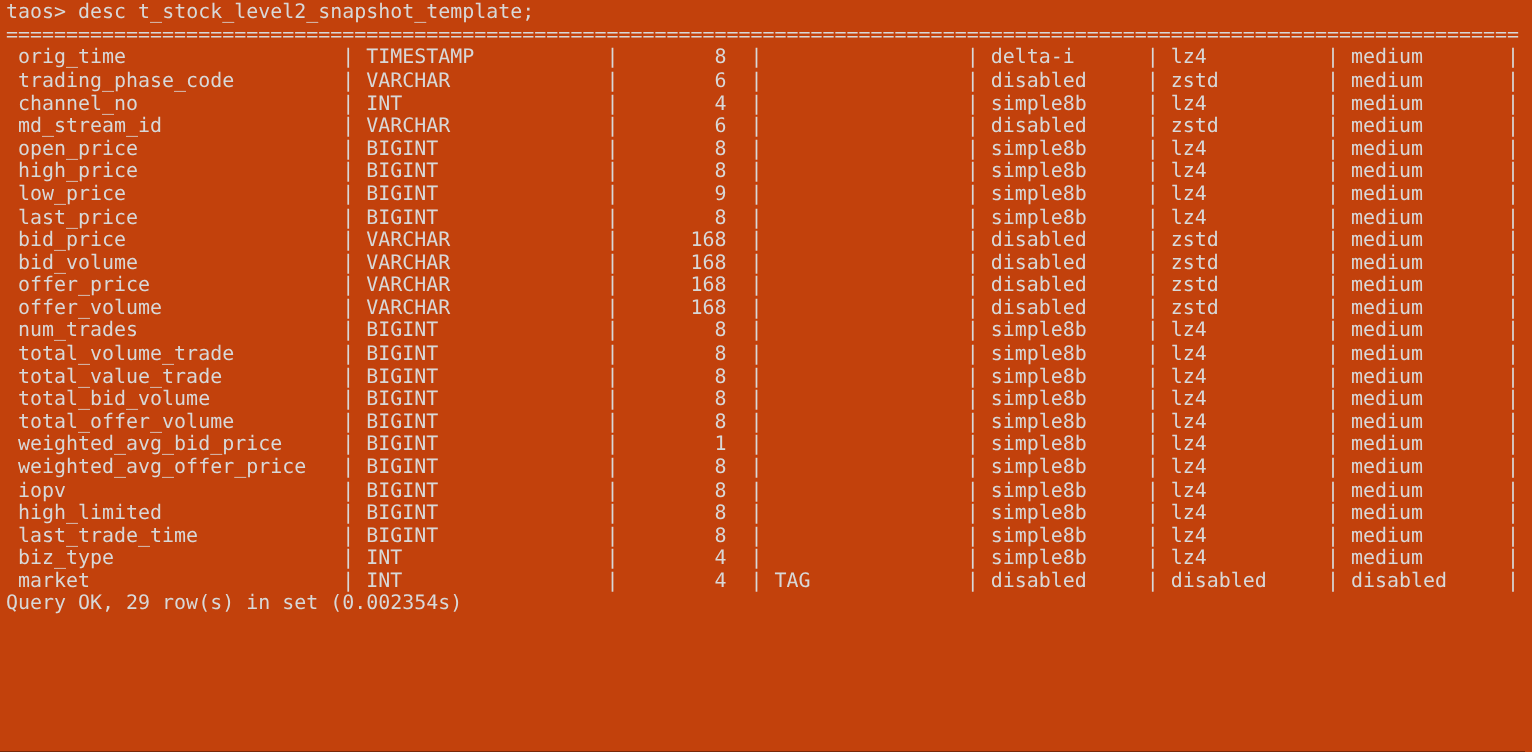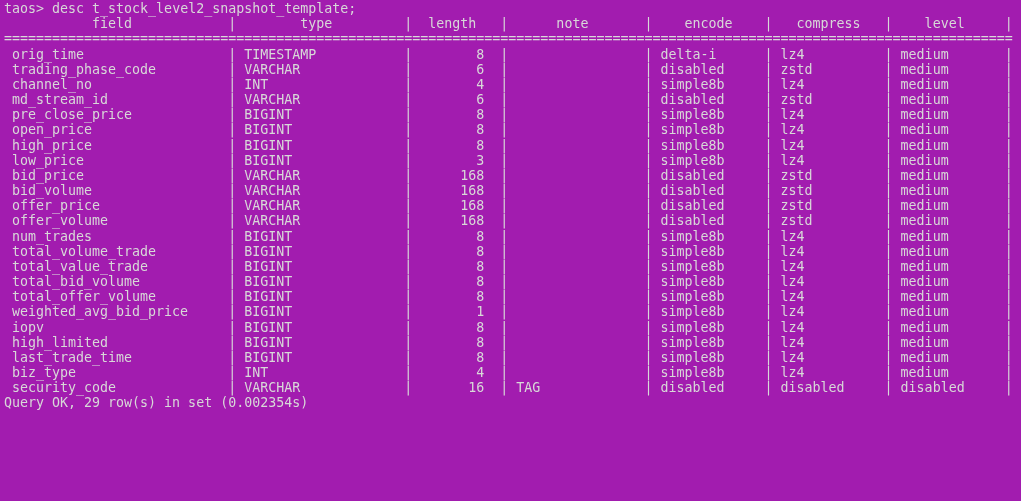--- a/index.html
+++ b/index.html
@@ -8,60 +8,60 @@
     background: #000000;
   }
   body {
     width: 1021px;
     height: 501px;
     overflow: hidden;
   }
   .terminal {
     width: 1021px;
     height: 501px;
-    background: #a21caf;
+    background: #c2410c;
     color: #d8d8d8;
     font-family: "DejaVu Sans Mono", "Liberation Mono", monospace;
     font-size: 13.3px;
     line-height: 15.18px;
     padding: 1px 0 0 4px;
     box-sizing: border-box;
     cursor: text;
   }
   .line {
     white-space: pre;
     height: 15.18px;
   }
 </style>
 </head>
 <body>
 
 <div class="terminal">
   <div class="line"><span>taos&gt; </span><span>desc t_stock_level2_snapshot_template;</span></div>
-  <div class="line" id="table-header">           field            |        type         |  length   |      note       |    encode    |   compress   |    level     |</div>
   <div class="line" id="table-separator">==============================================================================================================================</div>
   <div id="table-body">
       <div class="line"> orig_time                  | TIMESTAMP           |        8  |                 | delta-i      | lz4          | medium       |</div>
       <div class="line"> trading_phase_code         | VARCHAR             |        6  |                 | disabled     | zstd         | medium       |</div>
       <div class="line"> channel_no                 | INT                 |        4  |                 | simple8b     | lz4          | medium       |</div>
       <div class="line"> md_stream_id               | VARCHAR             |        6  |                 | disabled     | zstd         | medium       |</div>
-      <div class="line"> pre_close_price            | BIGINT              |        8  |                 | simple8b     | lz4          | medium       |</div>
       <div class="line"> open_price                 | BIGINT              |        8  |                 | simple8b     | lz4          | medium       |</div>
       <div class="line"> high_price                 | BIGINT              |        8  |                 | simple8b     | lz4          | medium       |</div>
-      <div class="line"> low_price                  | BIGINT              |        3  |                 | simple8b     | lz4          | medium       |</div>
+      <div class="line"> low_price                  | BIGINT              |        9  |                 | simple8b     | lz4          | medium       |</div>
+      <div class="line"> last_price                 | BIGINT              |        8  |                 | simple8b     | lz4          | medium       |</div>
       <div class="line"> bid_price                  | VARCHAR             |      168  |                 | disabled     | zstd         | medium       |</div>
       <div class="line"> bid_volume                 | VARCHAR             |      168  |                 | disabled     | zstd         | medium       |</div>
       <div class="line"> offer_price                | VARCHAR             |      168  |                 | disabled     | zstd         | medium       |</div>
       <div class="line"> offer_volume               | VARCHAR             |      168  |                 | disabled     | zstd         | medium       |</div>
       <div class="line"> num_trades                 | BIGINT              |        8  |                 | simple8b     | lz4          | medium       |</div>
       <div class="line"> total_volume_trade         | BIGINT              |        8  |                 | simple8b     | lz4          | medium       |</div>
       <div class="line"> total_value_trade          | BIGINT              |        8  |                 | simple8b     | lz4          | medium       |</div>
       <div class="line"> total_bid_volume           | BIGINT              |        8  |                 | simple8b     | lz4          | medium       |</div>
       <div class="line"> total_offer_volume         | BIGINT              |        8  |                 | simple8b     | lz4          | medium       |</div>
       <div class="line"> weighted_avg_bid_price     | BIGINT              |        1  |                 | simple8b     | lz4          | medium       |</div>
+      <div class="line"> weighted_avg_offer_price   | BIGINT              |        8  |                 | simple8b     | lz4          | medium       |</div>
       <div class="line"> iopv                       | BIGINT              |        8  |                 | simple8b     | lz4          | medium       |</div>
       <div class="line"> high_limited               | BIGINT              |        8  |                 | simple8b     | lz4          | medium       |</div>
       <div class="line"> last_trade_time            | BIGINT              |        8  |                 | simple8b     | lz4          | medium       |</div>
       <div class="line"> biz_type                   | INT                 |        4  |                 | simple8b     | lz4          | medium       |</div>
-      <div class="line"> security_code              | VARCHAR             |       16  | TAG             | disabled     | disabled     | disabled     |</div>
+      <div class="line"> market                     | INT                 |        4  | TAG             | disabled     | disabled     | disabled     |</div>
     </div>
   <div class="line">Query OK, 29 row(s) in set (0.002354s)</div>
 </div>
 
 </body></html>

